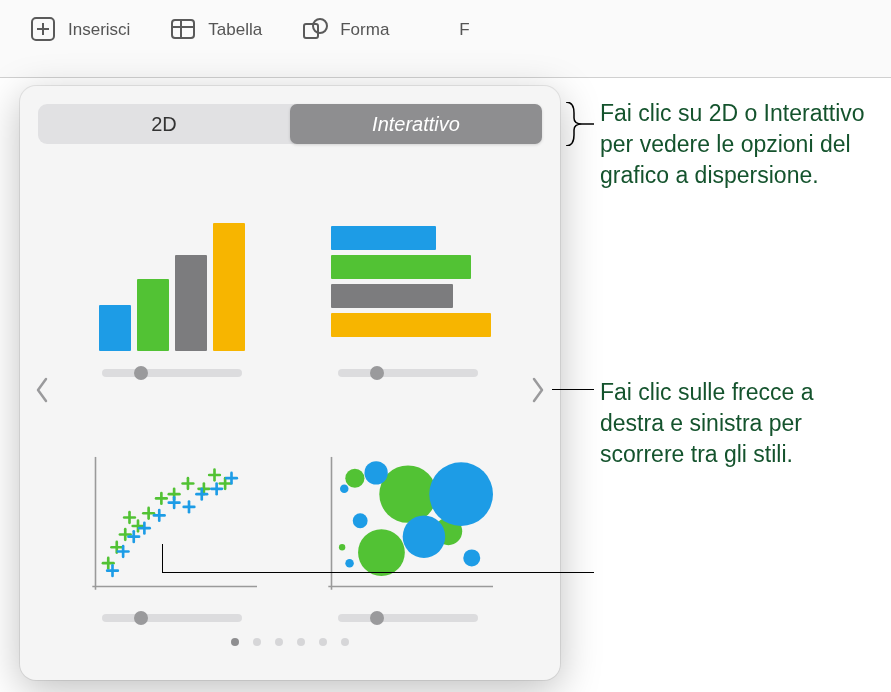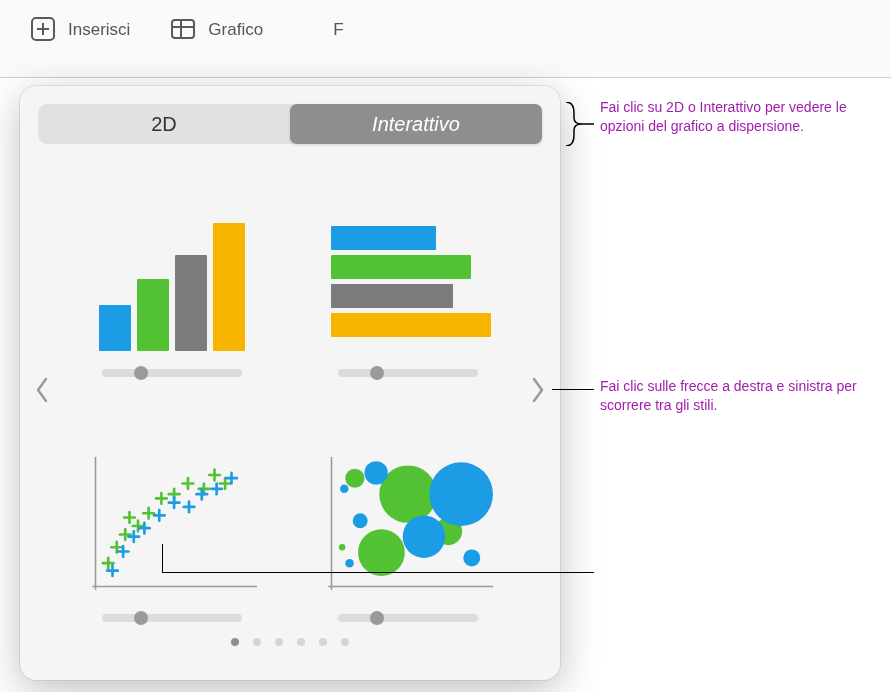--- a/index.html
+++ b/index.html
@@ -214,22 +214,22 @@
       border-radius: 50%;
       background: #d6d6d8;
     }
     .page-dots .dot.active {
       background: #8e8e90;
     }
     
     
     .callout {
       position: absolute;
-      font-size: 14px;
-      color: #a21caf;
+      font-size: 23px;
+      color: #14532d;
       line-height: 1.35;
     }
     .callout .rule {
       position: absolute;
       background: #000;
       height: 1px;
     }
     .callout .vrule {
       position: absolute;
       background: #000;
@@ -254,21 +254,30 @@
     <span class="toolbar-label">Inserisci</span>
   </div>
   <div class="toolbar-item">
     <div class="toolbar-icon-wrap">
       <svg width="30" height="30" viewBox="0 0 30 30">
           <rect x="4" y="6" width="22" height="18" rx="3" fill="none" stroke="#5a5a5a" stroke-width="2"></rect>
           <line x1="4" y1="13" x2="26" y2="13" stroke="#5a5a5a" stroke-width="2"></line>
           <line x1="13" y1="6" x2="13" y2="24" stroke="#5a5a5a" stroke-width="2"></line>
         </svg>
     </div>
-    <span class="toolbar-label">Grafico</span>
+    <span class="toolbar-label">Tabella</span>
+  </div>
+  <div class="toolbar-item">
+    <div class="toolbar-icon-wrap">
+      <svg width="30" height="30" viewBox="0 0 30 30">
+          <rect x="4" y="10" width="14" height="14" rx="2" fill="none" stroke="#5a5a5a" stroke-width="2"></rect>
+          <circle cx="20" cy="12" r="7" fill="none" stroke="#5a5a5a" stroke-width="2"></circle>
+        </svg>
+    </div>
+    <span class="toolbar-label">Forma</span>
   </div>
   <div class="toolbar-item" style="padding-left:6px">
     <div class="toolbar-icon-wrap"></div>
     <span class="toolbar-label">F</span>
   </div>
 </div>
 
 <div class="popover">
   <div class="segmented">
     <div class="segment">

